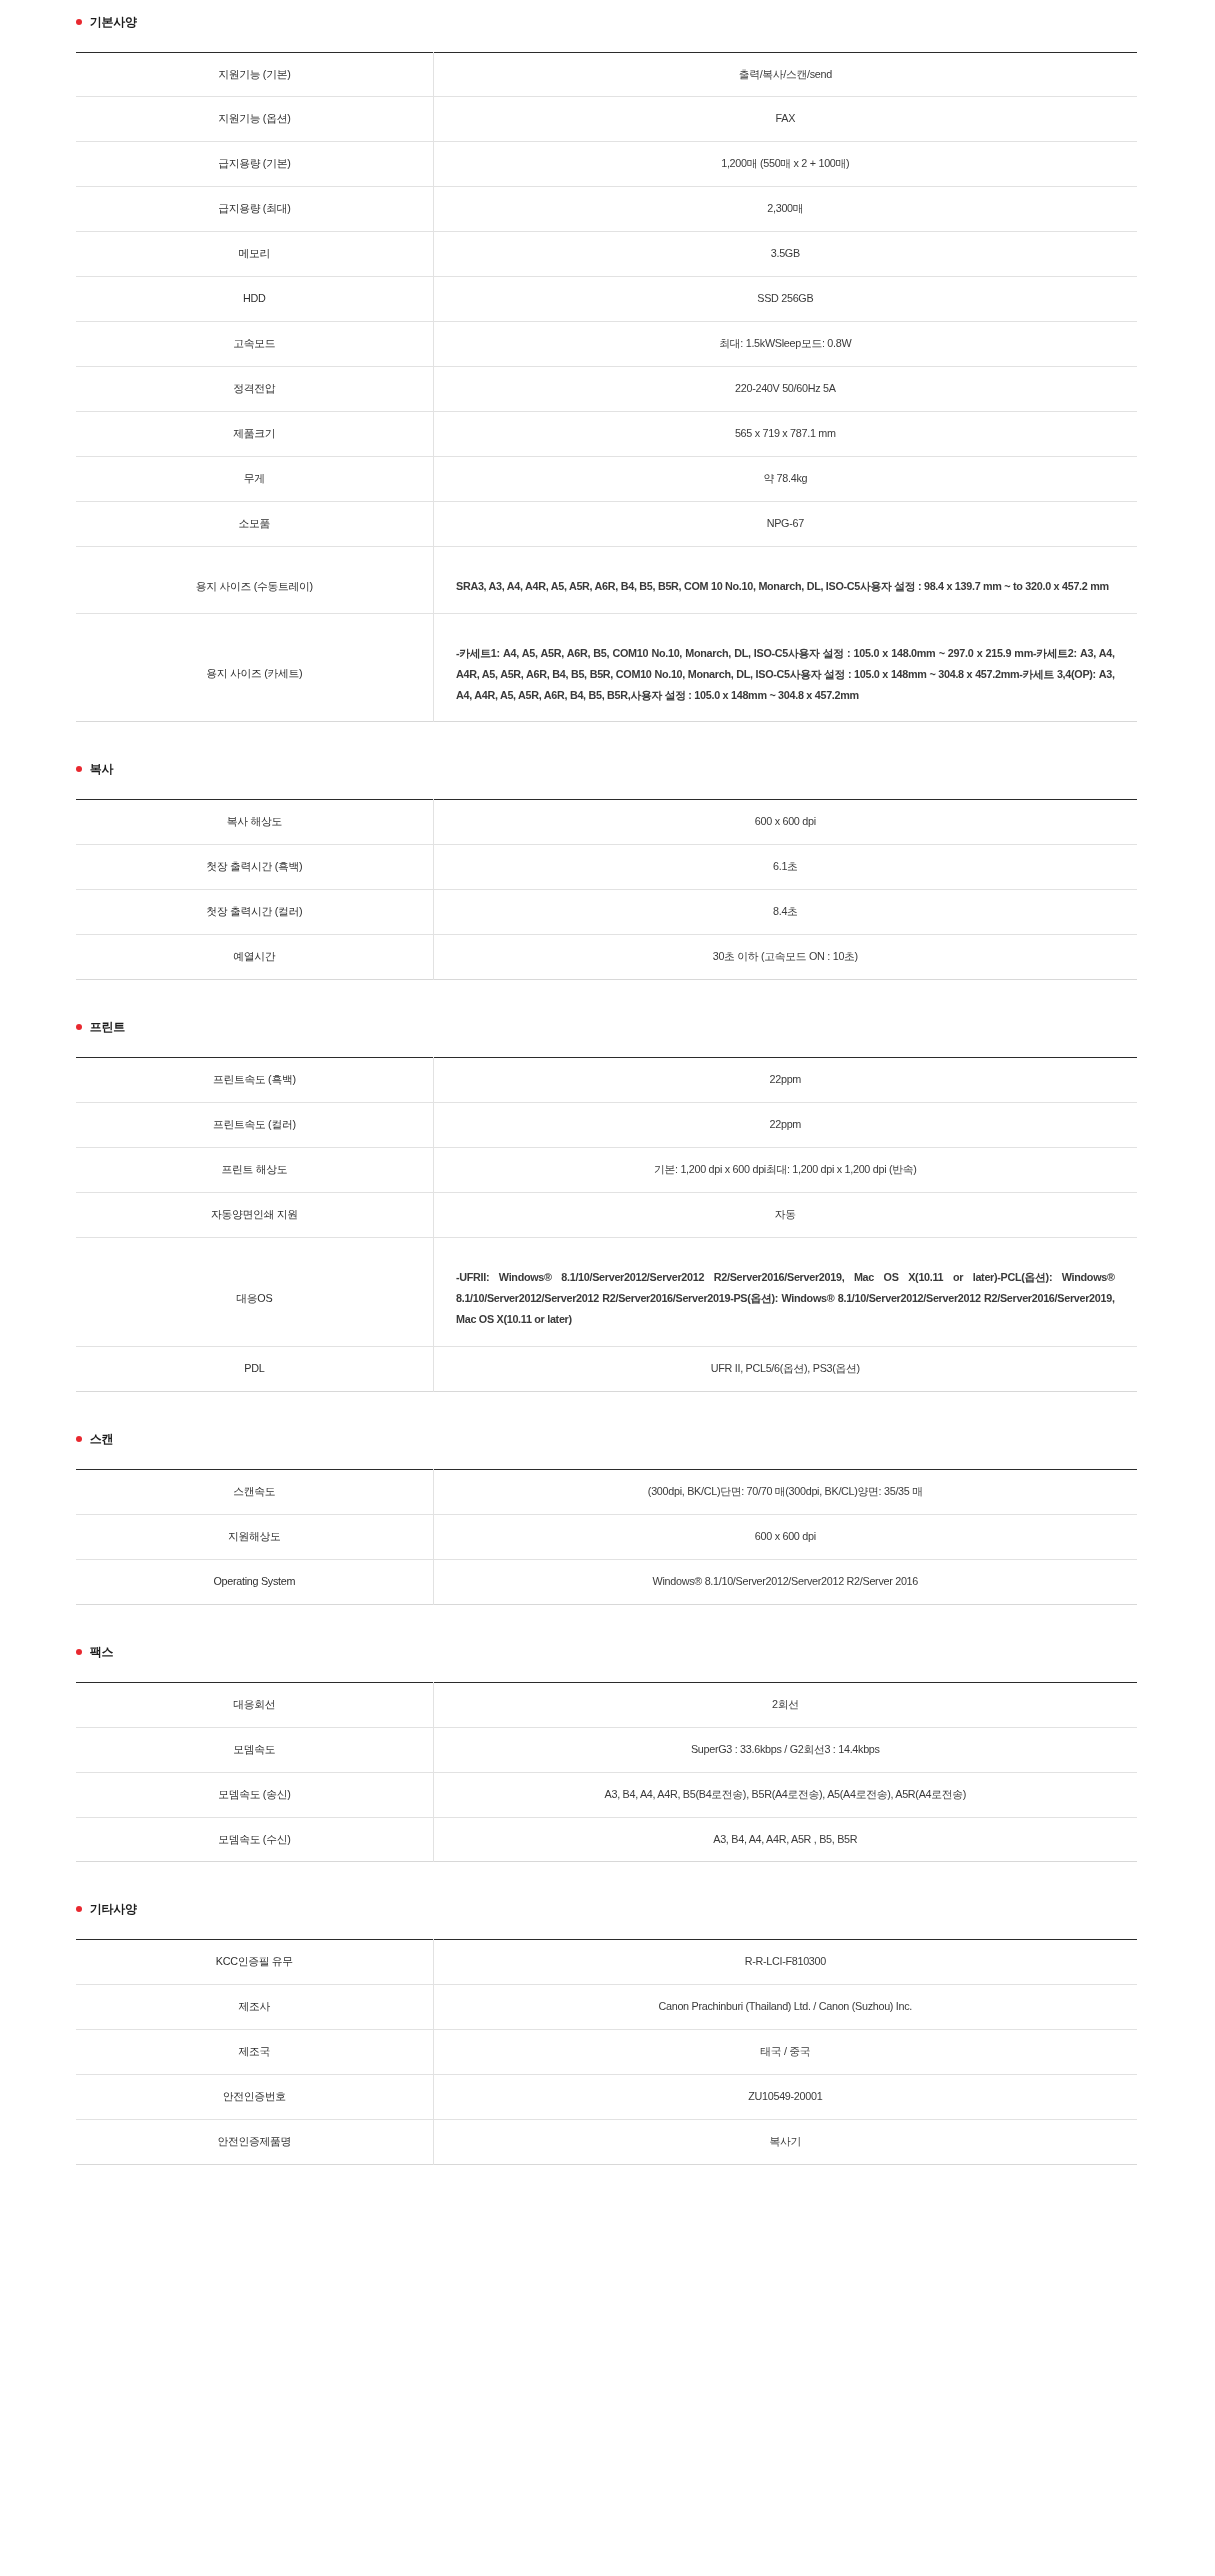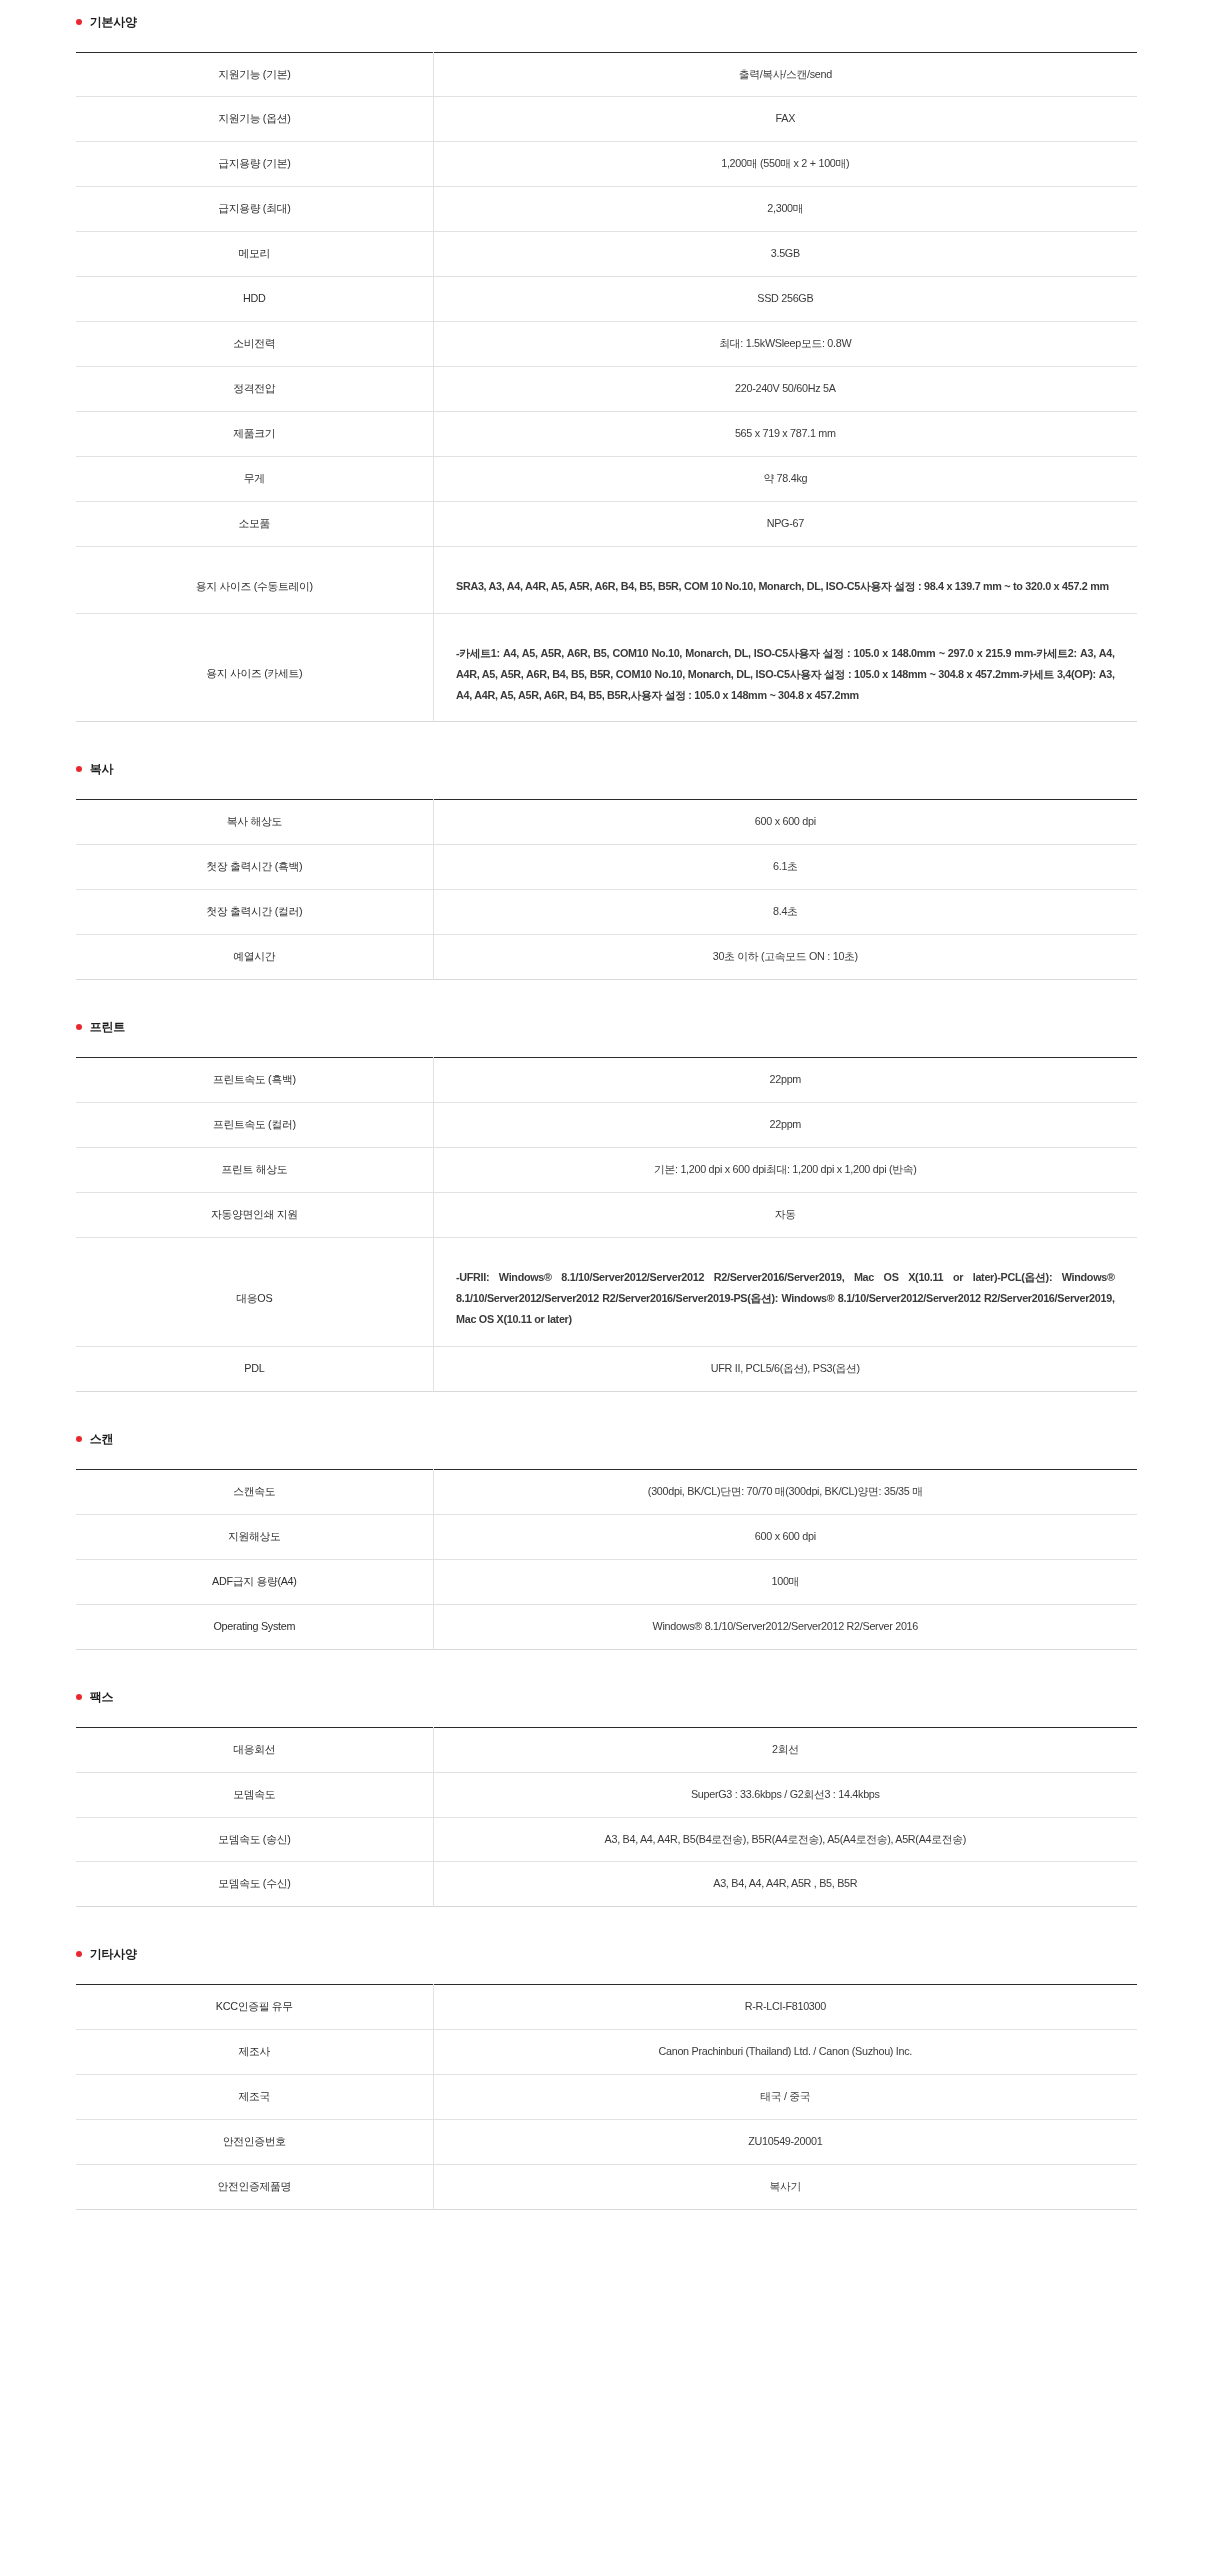--- a/index.html
+++ b/index.html
@@ -120,21 +120,21 @@
         </tr>
         <tr>
           <td class="key">메모리</td>
           <td class="val">3.5GB</td>
         </tr>
         <tr>
           <td class="key">HDD</td>
           <td class="val">SSD 256GB</td>
         </tr>
         <tr>
-          <td class="key">소비전력</td>
+          <td class="key">고속모드</td>
           <td class="val">최대: 1.5kWSleep모드: 0.8W</td>
         </tr>
         <tr>
           <td class="key">정격전압</td>
           <td class="val">220-240V 50/60Hz 5A</td>
         </tr>
         <tr>
           <td class="key">제품크기</td>
           <td class="val">565 x 719 x 787.1 mm</td>
         </tr>
@@ -229,24 +229,20 @@
       <tbody>
         <tr>
           <td class="key">스캔속도</td>
           <td class="val">(300dpi, BK/CL)단면: 70/70 매(300dpi, BK/CL)양면: 35/35 매</td>
         </tr>
         <tr>
           <td class="key">지원해상도</td>
           <td class="val">600 x 600 dpi</td>
         </tr>
         <tr>
-          <td class="key">ADF급지 용량(A4)</td>
-          <td class="val">100매</td>
-        </tr>
-        <tr>
           <td class="key">Operating System</td>
           <td class="val">Windows® 8.1/10/Server2012/Server2012 R2/Server 2016</td>
         </tr>
       </tbody>
     </table>
   </div>
 
   <div class="section">
     <div class="sec-head">
       <span class="sec-bullet"></span>

